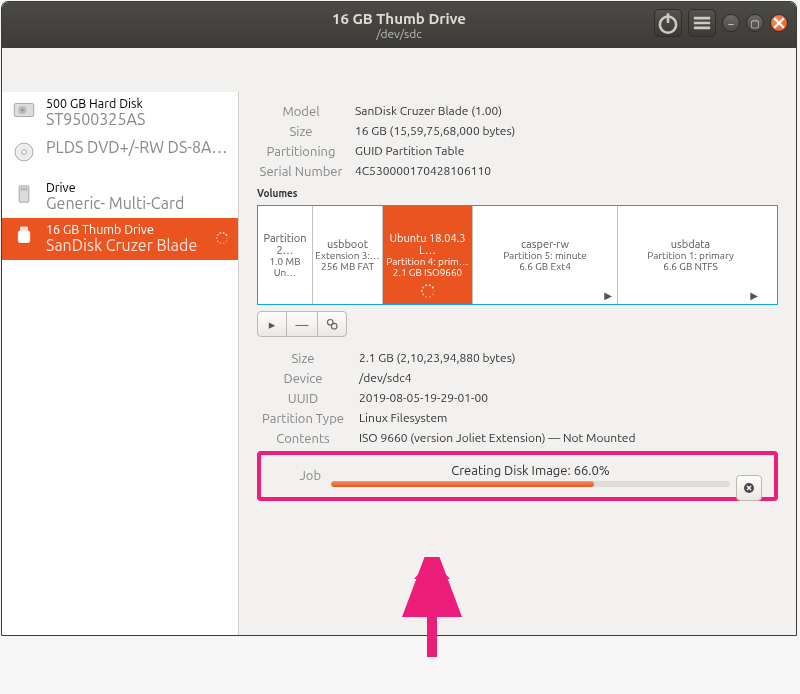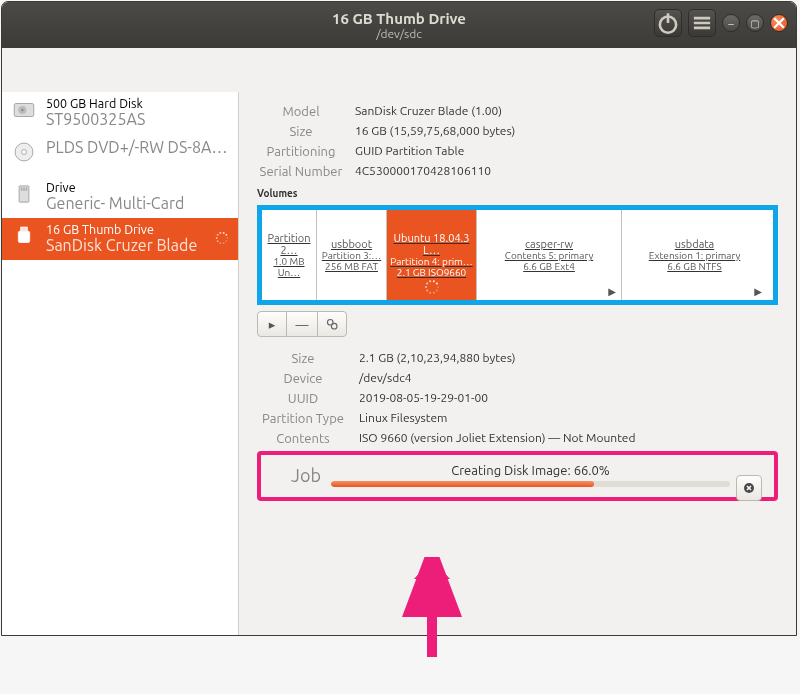--- a/index.html
+++ b/index.html
@@ -28,41 +28,41 @@
 .dev-item.selected .dev-sub { color:#fce3d9; }
 .spin-small { position:absolute; right:8px; top:12px; width:16px; height:16px; }
 
 .content { flex:1; padding:12px 18px 0 18px; overflow:auto; font-size:13px; color:#333; }
 .info-row { display:flex; margin-bottom:6px; }
 .info-label { width:98px; text-align:center; color:#888; padding-right:10px; font-size:13px; }
 .info-val { font-size:12px; }
 
 .section-title { font-weight:bold; font-size:10px; color:#333; margin:10px 0 6px 0; }
 
-.vol-strip { display:flex; border:5px solid #0ea5e9; height:100px; background:#fff;text-decoration:underline; }
+.vol-strip { display:flex; border:1px solid #0ea5e9; height:100px; background:#fff; }
 .vol { border-right:1px solid #c5c1b9; display:flex; flex-direction:column; align-items:center; justify-content:center; text-align:center; font-size:10.5px; color:#555; padding:2px; position:relative; cursor:pointer; }
 .vol:last-child { border-right:none; }
 .vol.selected { background:#e95420; color:#fff; }
 .vol-name { font-size:11px; }
 .vol-sub { font-size:10px; }
 .vol .tri { position:absolute; bottom:3px; right:5px; font-size:10px; color:#555; }
 .spin-vol { position:absolute; bottom:4px; left:50%; transform:translateX(-50%); width:18px; height:18px; }
 
 .vol-toolbar { display:flex; gap:0; margin-top:6px; }
 .vol-tbtn { width:30px; height:26px; border:1px solid #bdb9b0; background:linear-gradient(#fdfdfc,#ebe8e3); display:flex; align-items:center; justify-content:center; font-size:13px; color:#555; cursor:pointer; }
 .vol-tbtn:first-child { border-radius:4px 0 0 4px; }
 .vol-tbtn.mid { border-left:none; border-right:none; }
 .vol-tbtn:last-child { border-radius:0 4px 4px 0; }
 
 .partinfo { margin-top:14px; }
 .partinfo .info-label { width:102px; }
 
 .job-box { border:4px solid #ec1e79; border-radius:4px; padding:8px 10px 10px 10px; margin-top:6px; position:relative; }
 .job-row { display:flex; align-items:center; }
-.job-label { width:60px; text-align:right; color:#888; padding-right:10px; font-size:18px; }
+.job-label { width:60px; text-align:right; color:#888; padding-right:10px; font-size:13px; }
 .job-title { text-align:center; font-size:13px; margin-bottom:4px; }
 .progress { height:6px; background:#e0ddd7; border-radius:3px; overflow:hidden; position:relative; }
 .progress-fill { height:100%; background:linear-gradient(#f39365,#e95420); border-radius:3px; }
 .job-sub { text-align:center; font-size:12px; color:#444; margin-top:8px; }
 .job-cancel { position:absolute; right:12px; top:20px; width:26px; height:26px; border:1px solid #bdb9b0; border-radius:4px; background:linear-gradient(#fdfdfc,#ebe8e3); display:flex; align-items:center; justify-content:center; cursor:pointer; }
 .job-cancel svg { width:12px; height:12px; }
 
 .arrow-annot { position:absolute; left:402px; top:557px; }
 .arrow-annot svg { width:60px; height:110px; }
 </style>
@@ -187,21 +187,21 @@
         </div>
 
       <div class="section-title">Volumes</div>
       <div class="vol-strip" id="volstrip">
           <div class="vol" style="width: 55px;">
             <div class="vol-name">Partition 2…</div>
             <div class="vol-sub">1.0 MB Un…</div>
           </div>
           <div class="vol" style="width: 70px;">
             <div class="vol-name">usbboot</div>
-            <div class="vol-sub">Partition 3:…</div>
+            <div class="vol-sub">Extension 3:…</div>
             <div class="vol-sub">256 MB FAT</div>
           </div>
           <div class="vol selected" style="width: 90px;">
             <div class="vol-name">Ubuntu 18.04.3 L…</div>
             <div class="vol-sub">Partition 4: prim…</div>
             <div class="vol-sub">2.1 GB ISO9660</div>
             <svg class="spin-vol" viewBox="0 0 24 24">
               <g fill="#fff">
                 <circle cx="20.0" cy="12.0" r="1.4" opacity="0.20"></circle>
                 <circle cx="18.5" cy="16.7" r="1.4" opacity="0.28"></circle>
@@ -211,27 +211,27 @@
                 <circle cx="4.0" cy="12.0" r="1.4" opacity="0.60"></circle>
                 <circle cx="5.5" cy="7.3" r="1.4" opacity="0.68"></circle>
                 <circle cx="9.5" cy="4.4" r="1.4" opacity="0.76"></circle>
                 <circle cx="14.5" cy="4.4" r="1.4" opacity="0.84"></circle>
                 <circle cx="18.5" cy="7.3" r="1.4" opacity="0.92"></circle>
               </g>
             </svg>
           </div>
           <div class="vol" style="width: 145px;">
             <div class="vol-name">casper-rw</div>
-            <div class="vol-sub">Contents 5: primary</div>
+            <div class="vol-sub">Partition 5: minute</div>
             <div class="vol-sub">6.6 GB Ext4</div>
             <div class="tri">▶</div>
           </div>
           <div class="vol" style="width: 145px;">
             <div class="vol-name">usbdata</div>
-            <div class="vol-sub">Extension 1: primary</div>
+            <div class="vol-sub">Partition 1: primary</div>
             <div class="vol-sub">6.6 GB NTFS</div>
             <div class="tri">▶</div>
           </div>
         </div>
 
       <div class="vol-toolbar">
         <div class="vol-tbtn">▸</div>
         <div class="vol-tbtn mid">—</div>
         <div class="vol-tbtn">
           <svg width="14" height="14" viewBox="0 0 16 16">

